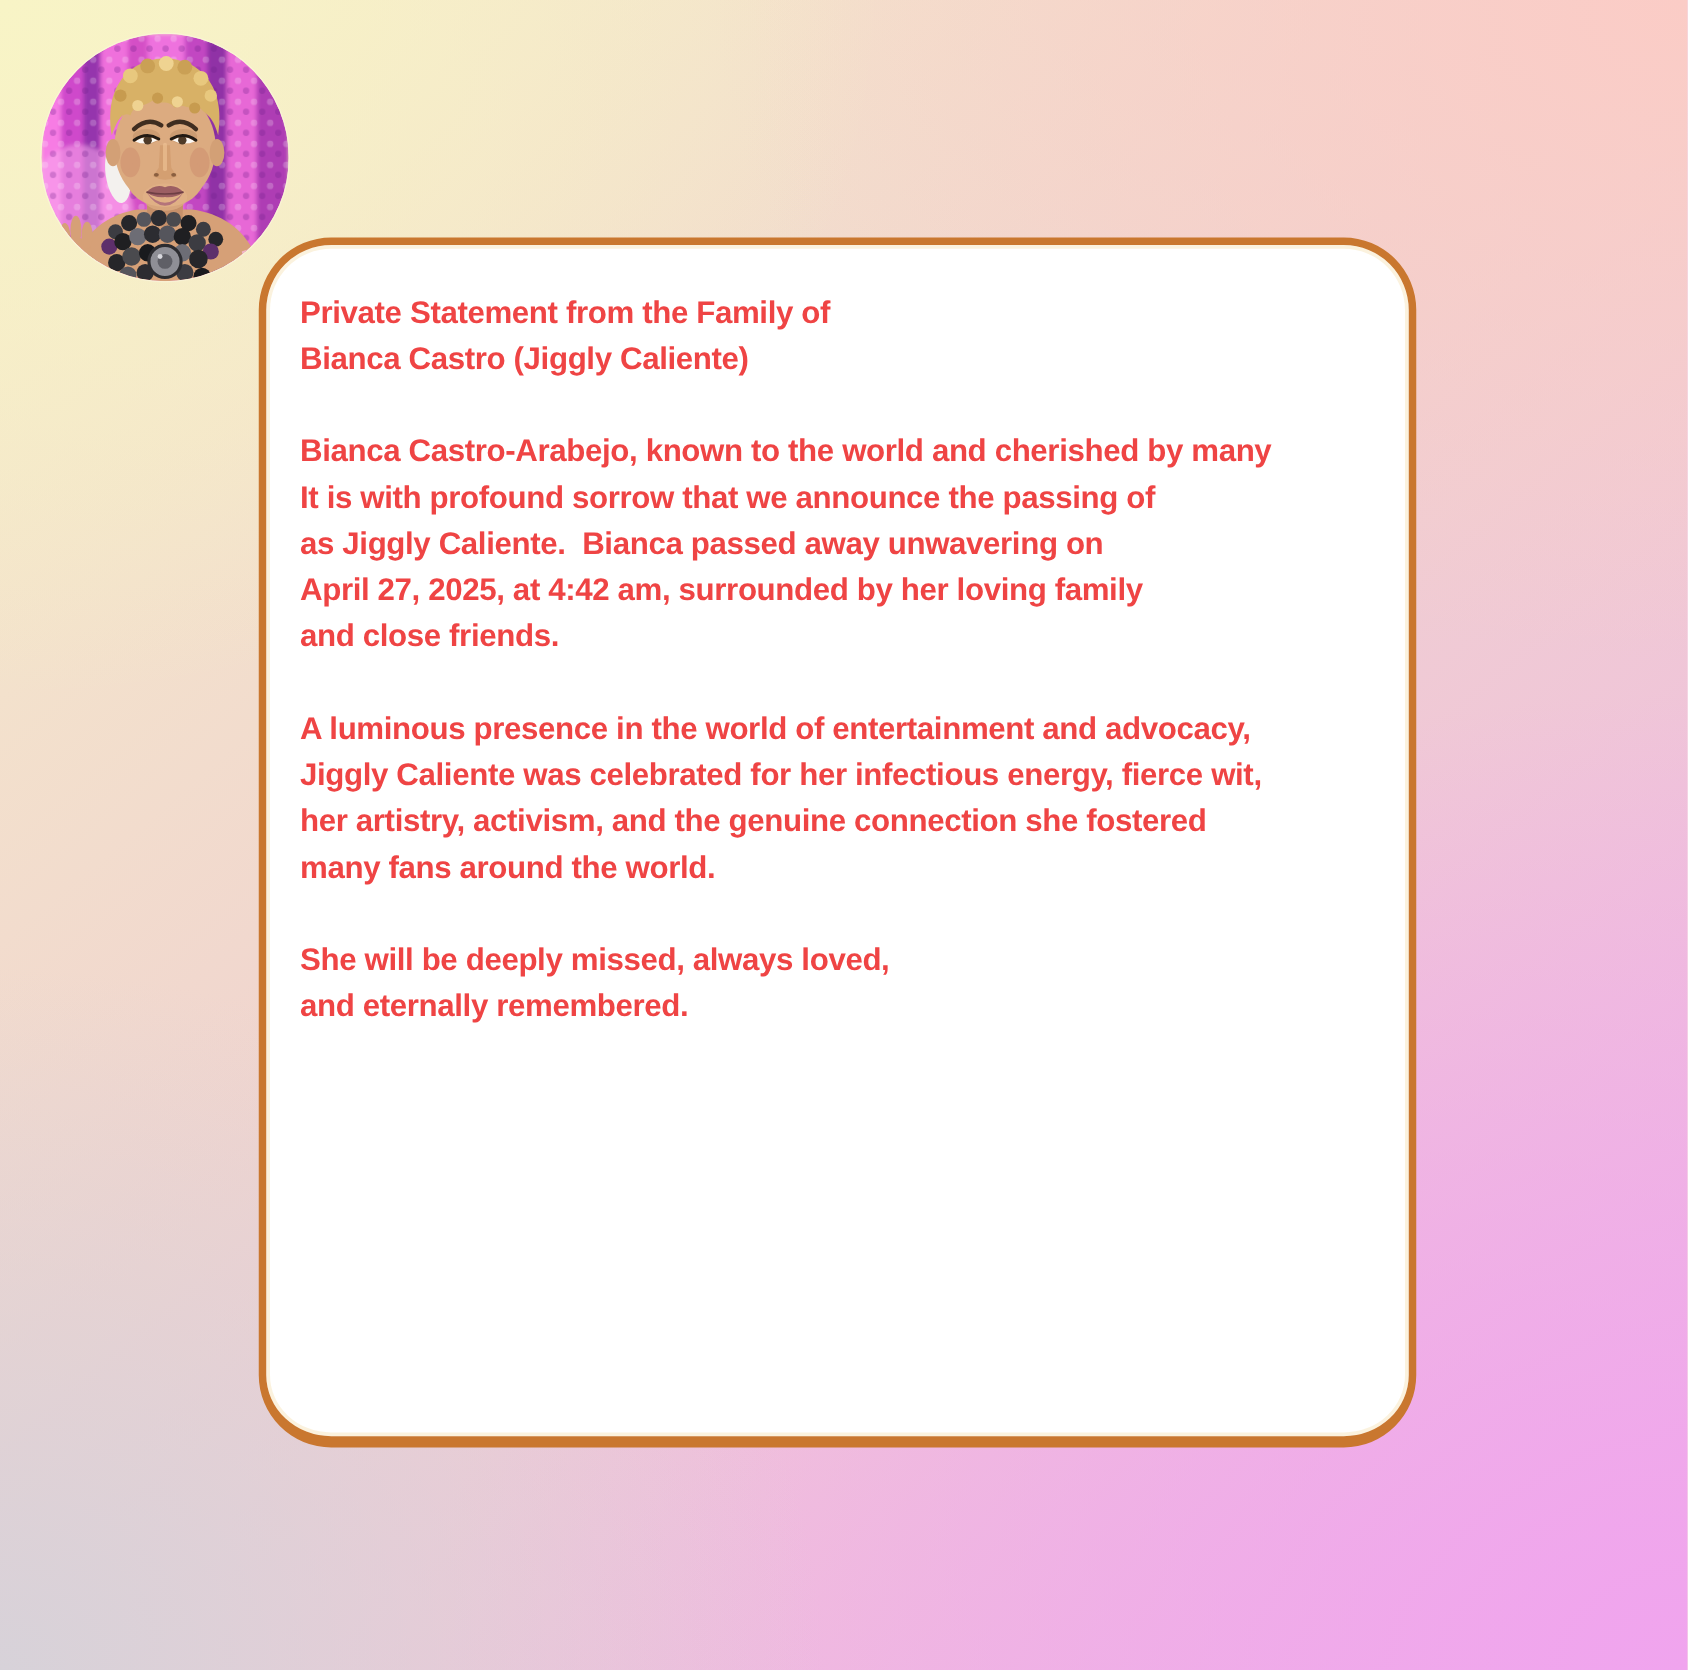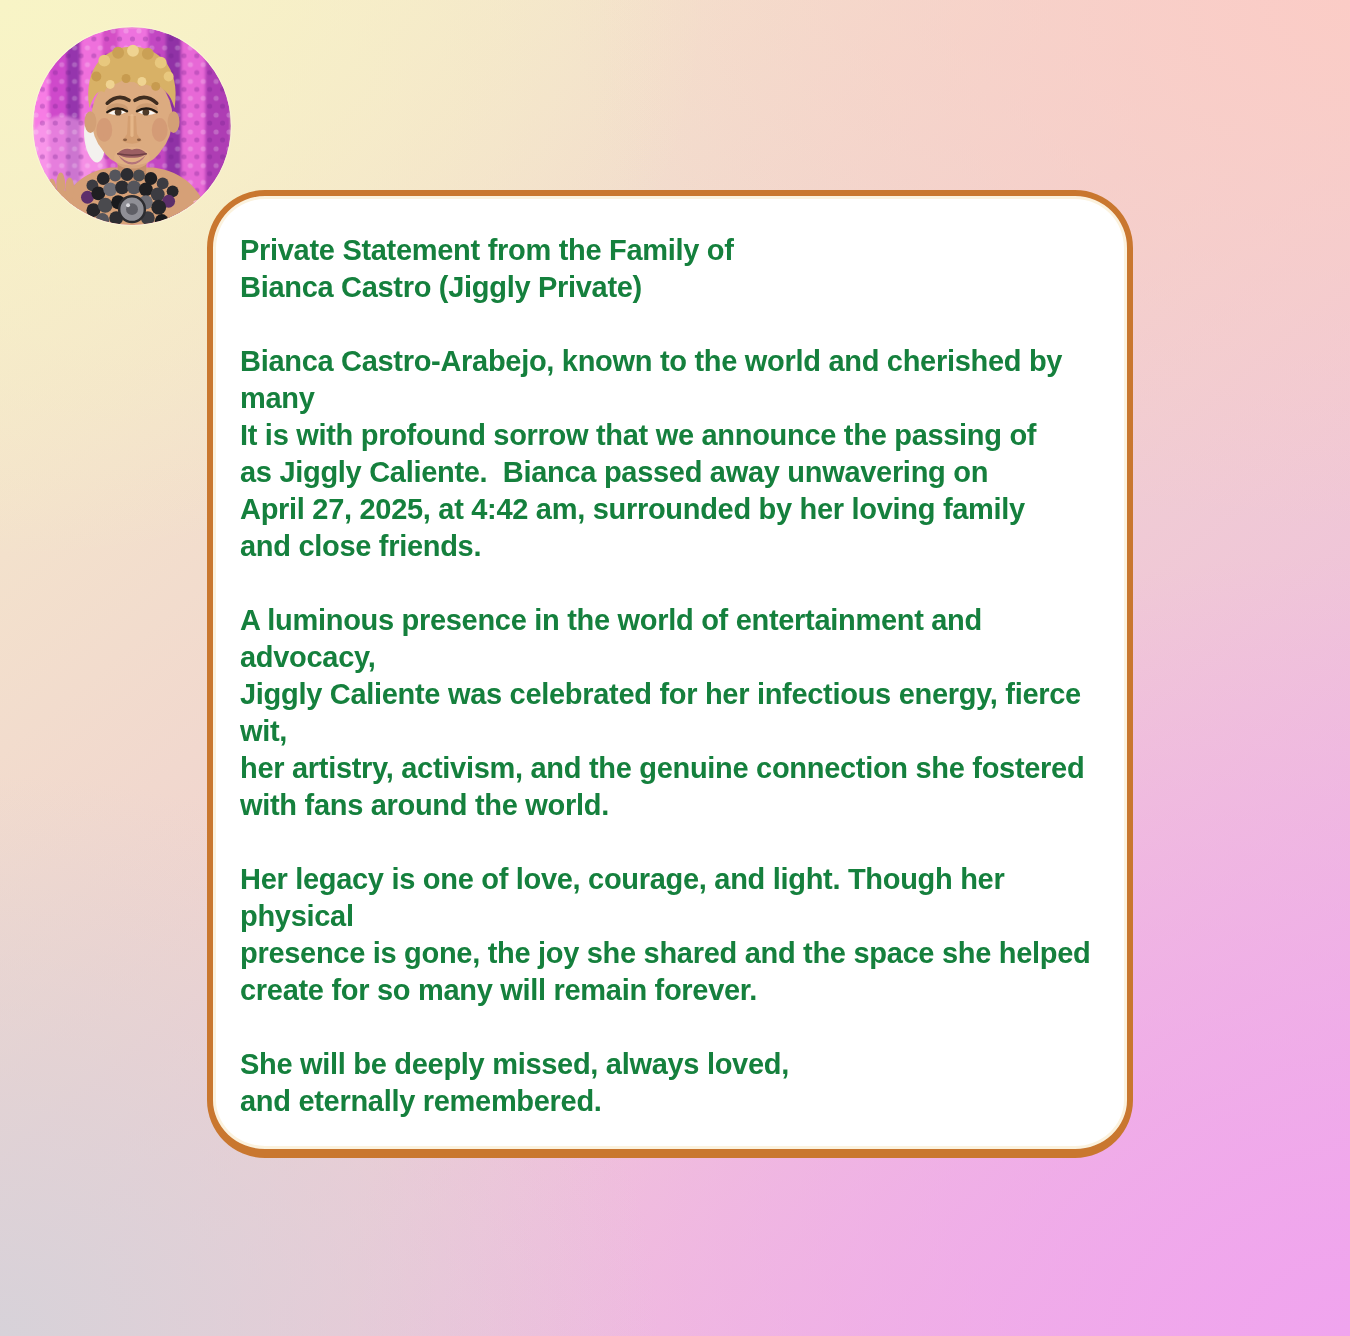--- a/index.html
+++ b/index.html
@@ -47,22 +47,22 @@
     background: #ffffff;
     border: 6px solid #c9772f;
     border-bottom-width: 9px;
     border-radius: 58px;
     box-shadow: inset 0 0 0 3px rgba(250,240,216,0.85);
     padding: 36px 16px 0 27px;
     overflow: hidden;
   }
   .para {
     margin: 0 0 37px 0;
-    color: #15803d;
-    font-size: 29px;
+    color: #ef4444;
+    font-size: 25px;
     font-weight: 700;
     line-height: 37px;
     letter-spacing: -0.3px;
   }
   .line { display: block; white-space: pre-wrap; }
 </style>
 </head>
 <body>
 
 <div class="canvas">
@@ -191,43 +191,38 @@
           <circle cx="96" cy="180" r="2" fill="#d9d9de"></circle>
         </g>
       </g>
     </svg>
   </div>
 
   <div class="card">
 
     <p class="para">
       <span class="line">Private Statement from the Family of</span>
-      <span class="line">Bianca Castro (Jiggly Private)</span>
+      <span class="line">Bianca Castro (Jiggly Caliente)</span>
     </p>
 
     <p class="para">
       <span class="line">Bianca Castro-Arabejo, known to the world and cherished by many</span>
       <span class="line">It is with profound sorrow that we announce the passing of</span>
       <span class="line">as Jiggly Caliente.  Bianca passed away unwavering on</span>
       <span class="line">April 27, 2025, at 4:42 am, surrounded by her loving family</span>
       <span class="line">and close friends.</span>
     </p>
 
     <p class="para">
       <span class="line">A luminous presence in the world of entertainment and advocacy,</span>
       <span class="line">Jiggly Caliente was celebrated for her infectious energy, fierce wit,</span>
       <span class="line">her artistry, activism, and the genuine connection she fostered</span>
-      <span class="line">with fans around the world.</span>
-    </p>
-
-    <p class="para">
-      <span class="line">Her legacy is one of love, courage, and light. Though her physical</span>
-      <span class="line">presence is gone, the joy she shared and the space she helped</span>
-      <span class="line">create for so many will remain forever.</span>
-    </p>
+      <span class="line">many fans around the world.</span>
+    </p>
+
 
     <p class="para">
       <span class="line">She will be deeply missed, always loved,</span>
       <span class="line">and eternally remembered.</span>
     </p>
 
 
   </div>
 </div>
 

